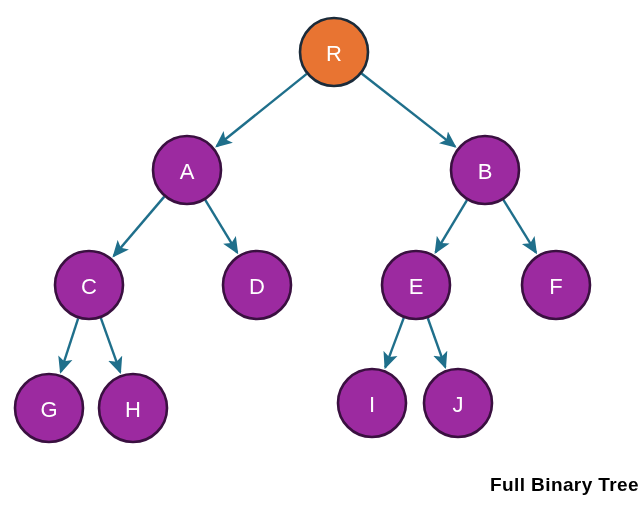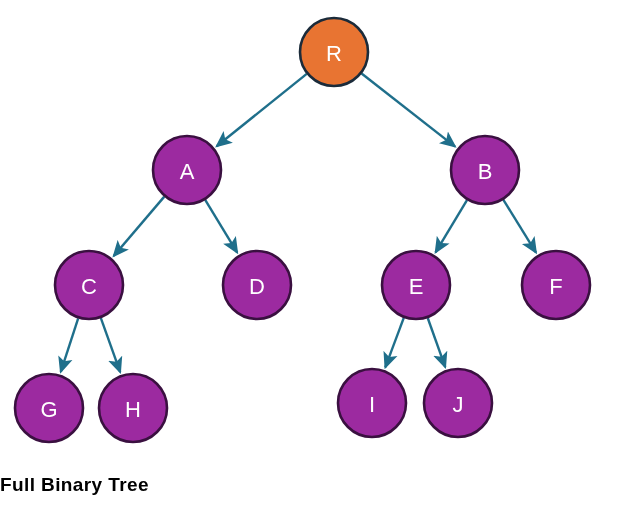--- a/index.html
+++ b/index.html
@@ -32,21 +32,21 @@
     font-size: 22px;
     text-anchor: middle;
     dominant-baseline: central;
     pointer-events: none;
   }
   #caption {
     position: absolute;
     left: 0;
     right: 0;
     top: 474px;
-    text-align: left;
+    text-align: right;
     font-family: "Liberation Sans", sans-serif;
     font-weight: bold;
     font-size: 19px;
     color: #000000;
     letter-spacing: 0.4px;
   }
 </style>
 </head>
 <body>
 

